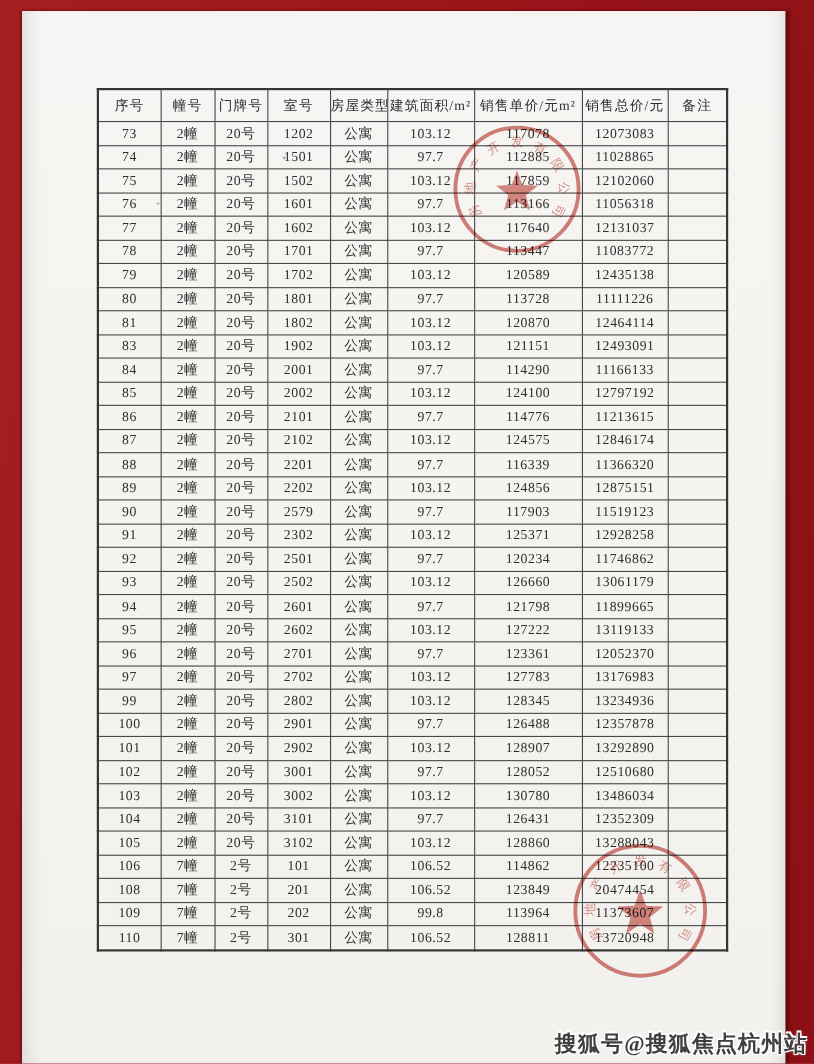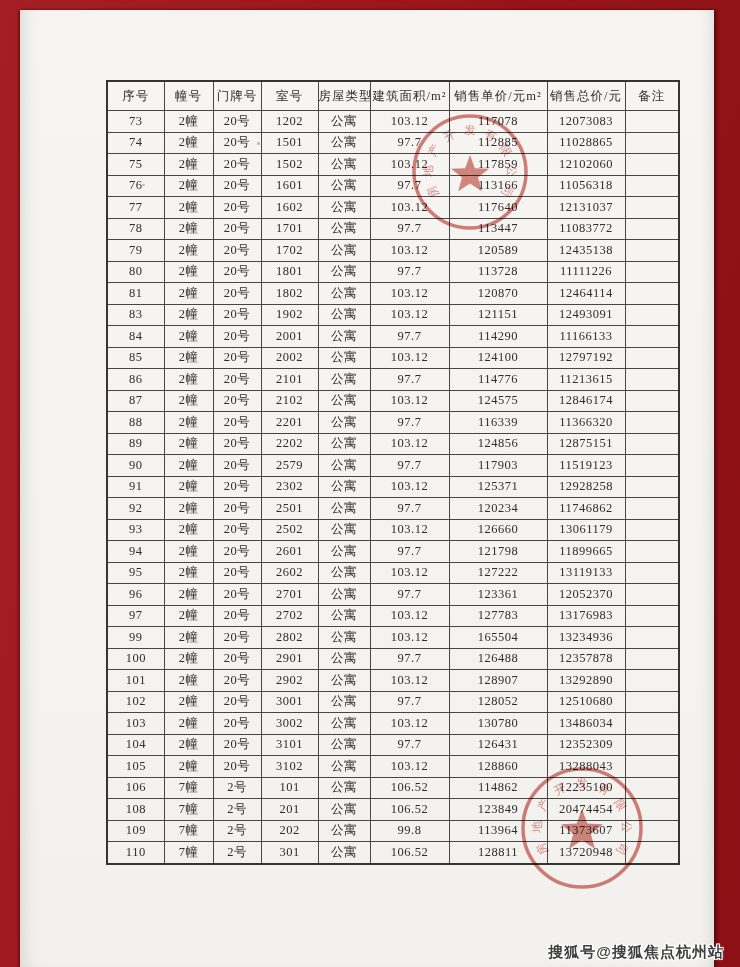--- a/index.html
+++ b/index.html
@@ -20,44 +20,43 @@
                inset -12px 0 16px -12px rgba(0,0,0,.14);
   }
   .speck{position:absolute;border-radius:50%;background:#9a9a9a;opacity:.7;}
   .speck.s1{left:122px;top:174px;width:3px;height:2px;}
   .speck.s2{left:237px;top:132px;width:3px;height:3px;}
 
   .table-wrap{position:absolute;left:68px;top:70px;width:572px;}
   table.price-table{
     border-collapse:collapse;table-layout:fixed;width:572px;
     border:2px solid #353535;
-    margin-left:18px;
   }
   .price-table th,.price-table td{
     border:1px solid #474747;
     text-align:center;vertical-align:middle;
     padding:0;overflow:hidden;white-space:nowrap;
     color:#2e2e2e;
     font-family:"Liberation Serif","DejaVu Serif",serif;
   }
   .price-table th{height:28px;font-size:12.5px;font-weight:normal;letter-spacing:1px;}
   .price-table td{height:20.5px;font-size:12.5px;letter-spacing:.5px;}
 
   svg.stamp{
     position:absolute;
     mix-blend-mode:multiply;
     opacity:.8;
     filter:blur(.3px);
     pointer-events:none;
   }
 
   .watermark{
-    position:absolute;right:16px;bottom:5px;z-index:30;
-    font-family:Liberation Sans, sans-serif;
-    font-size:15px;font-weight:bold;letter-spacing:1px;color:#3f3f3f;
+    position:absolute;right:6px;bottom:5px;z-index:30;
+    font-family:Liberation Serif, serif;
+    font-size:20px;font-weight:bold;letter-spacing:1px;color:#3f3f3f;
     text-shadow:0 0 3px #fff,1px 1px 0 #fff,-1px -1px 0 #fff,1px -1px 0 #fff,-1px 1px 0 #fff;
   }
 </style>
 </head>
 <body>
 
 <div class="stage">
   <div class="paper">
     <span class="speck s1"></span>
     <span class="speck s2"></span>
@@ -353,21 +352,21 @@
               <td>13176983</td>
               <td></td>
             </tr>
             <tr>
               <td>99</td>
               <td>2幢</td>
               <td>20号</td>
               <td>2802</td>
               <td>公寓</td>
               <td>103.12</td>
-              <td>165504</td>
+              <td>128345</td>
               <td>13234936</td>
               <td></td>
             </tr>
             <tr>
               <td>100</td>
               <td>2幢</td>
               <td>20号</td>
               <td>2901</td>
               <td>公寓</td>
               <td>97.7</td>

